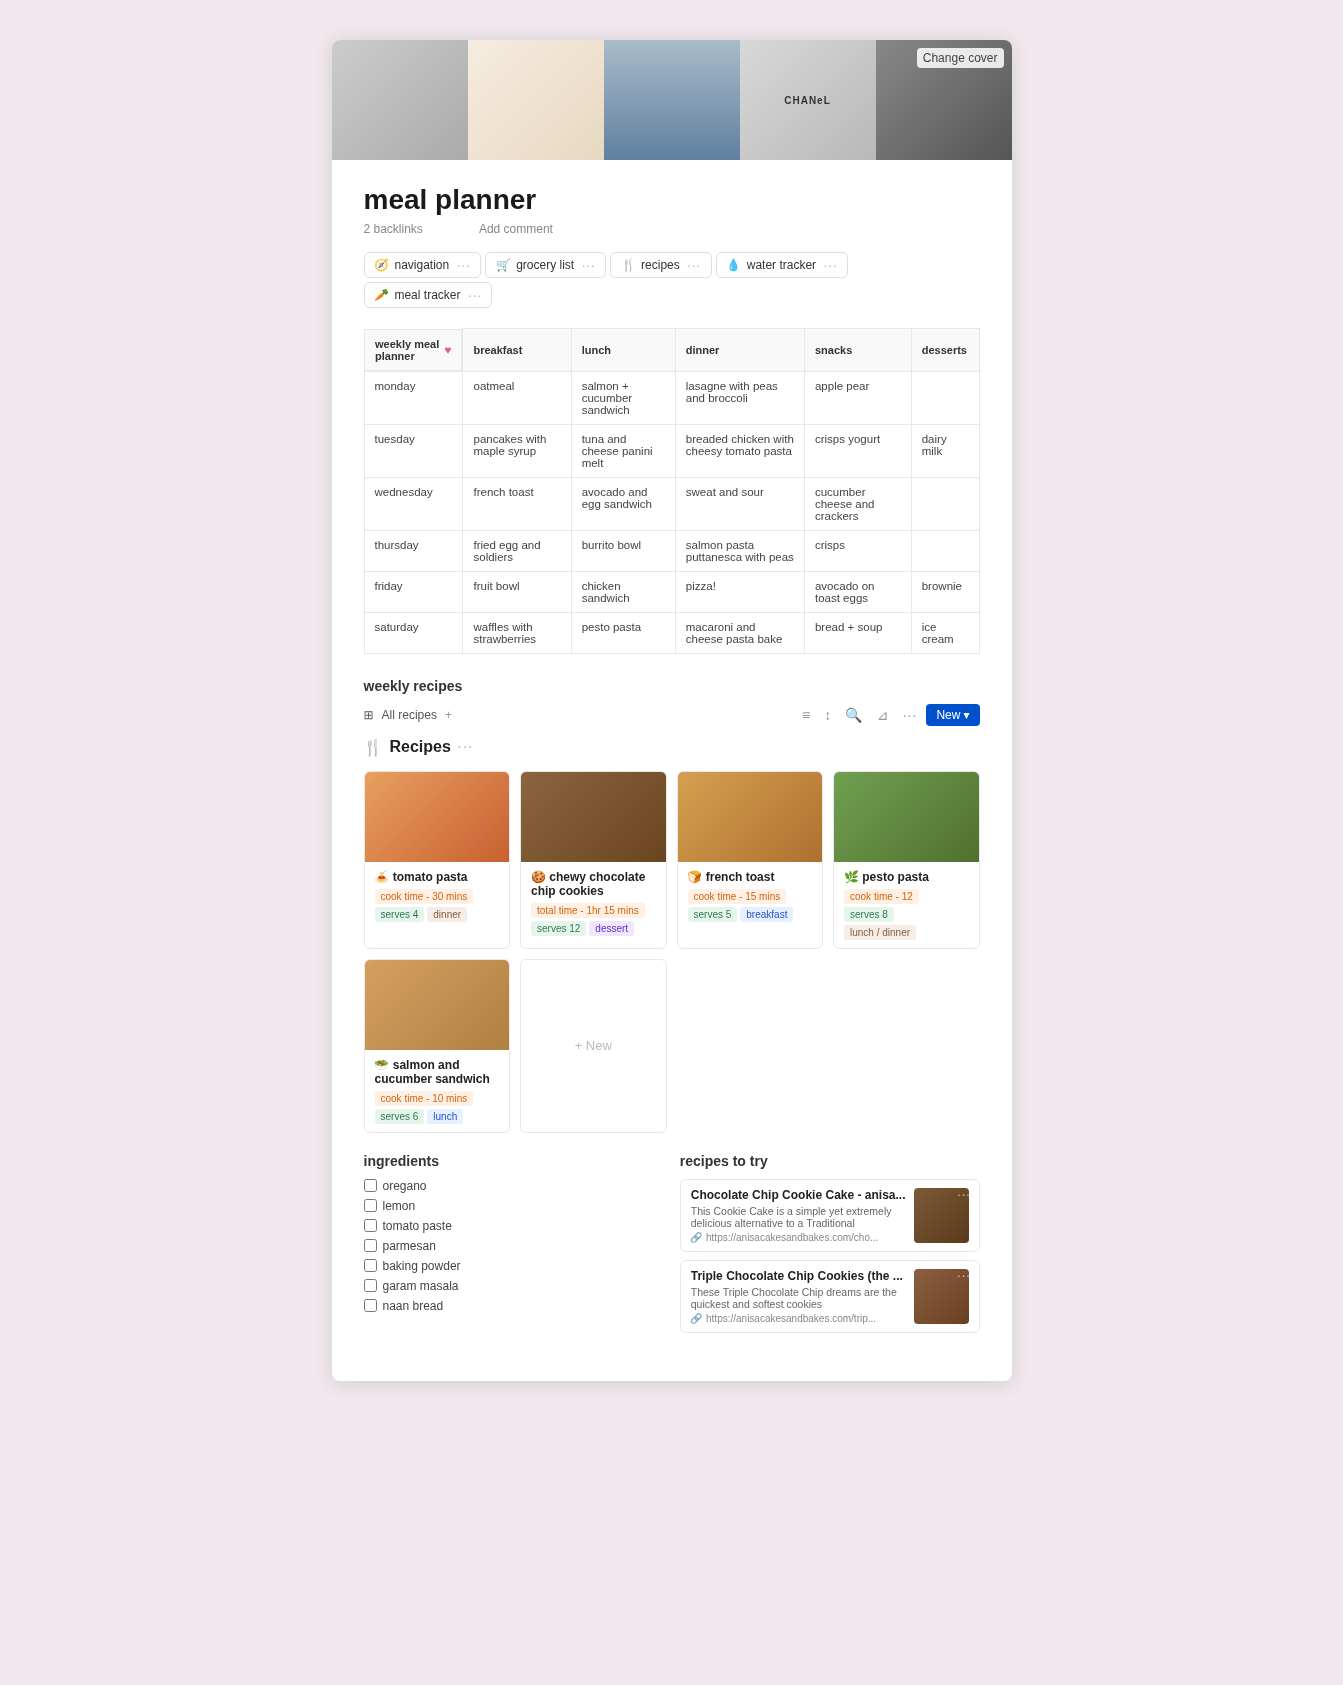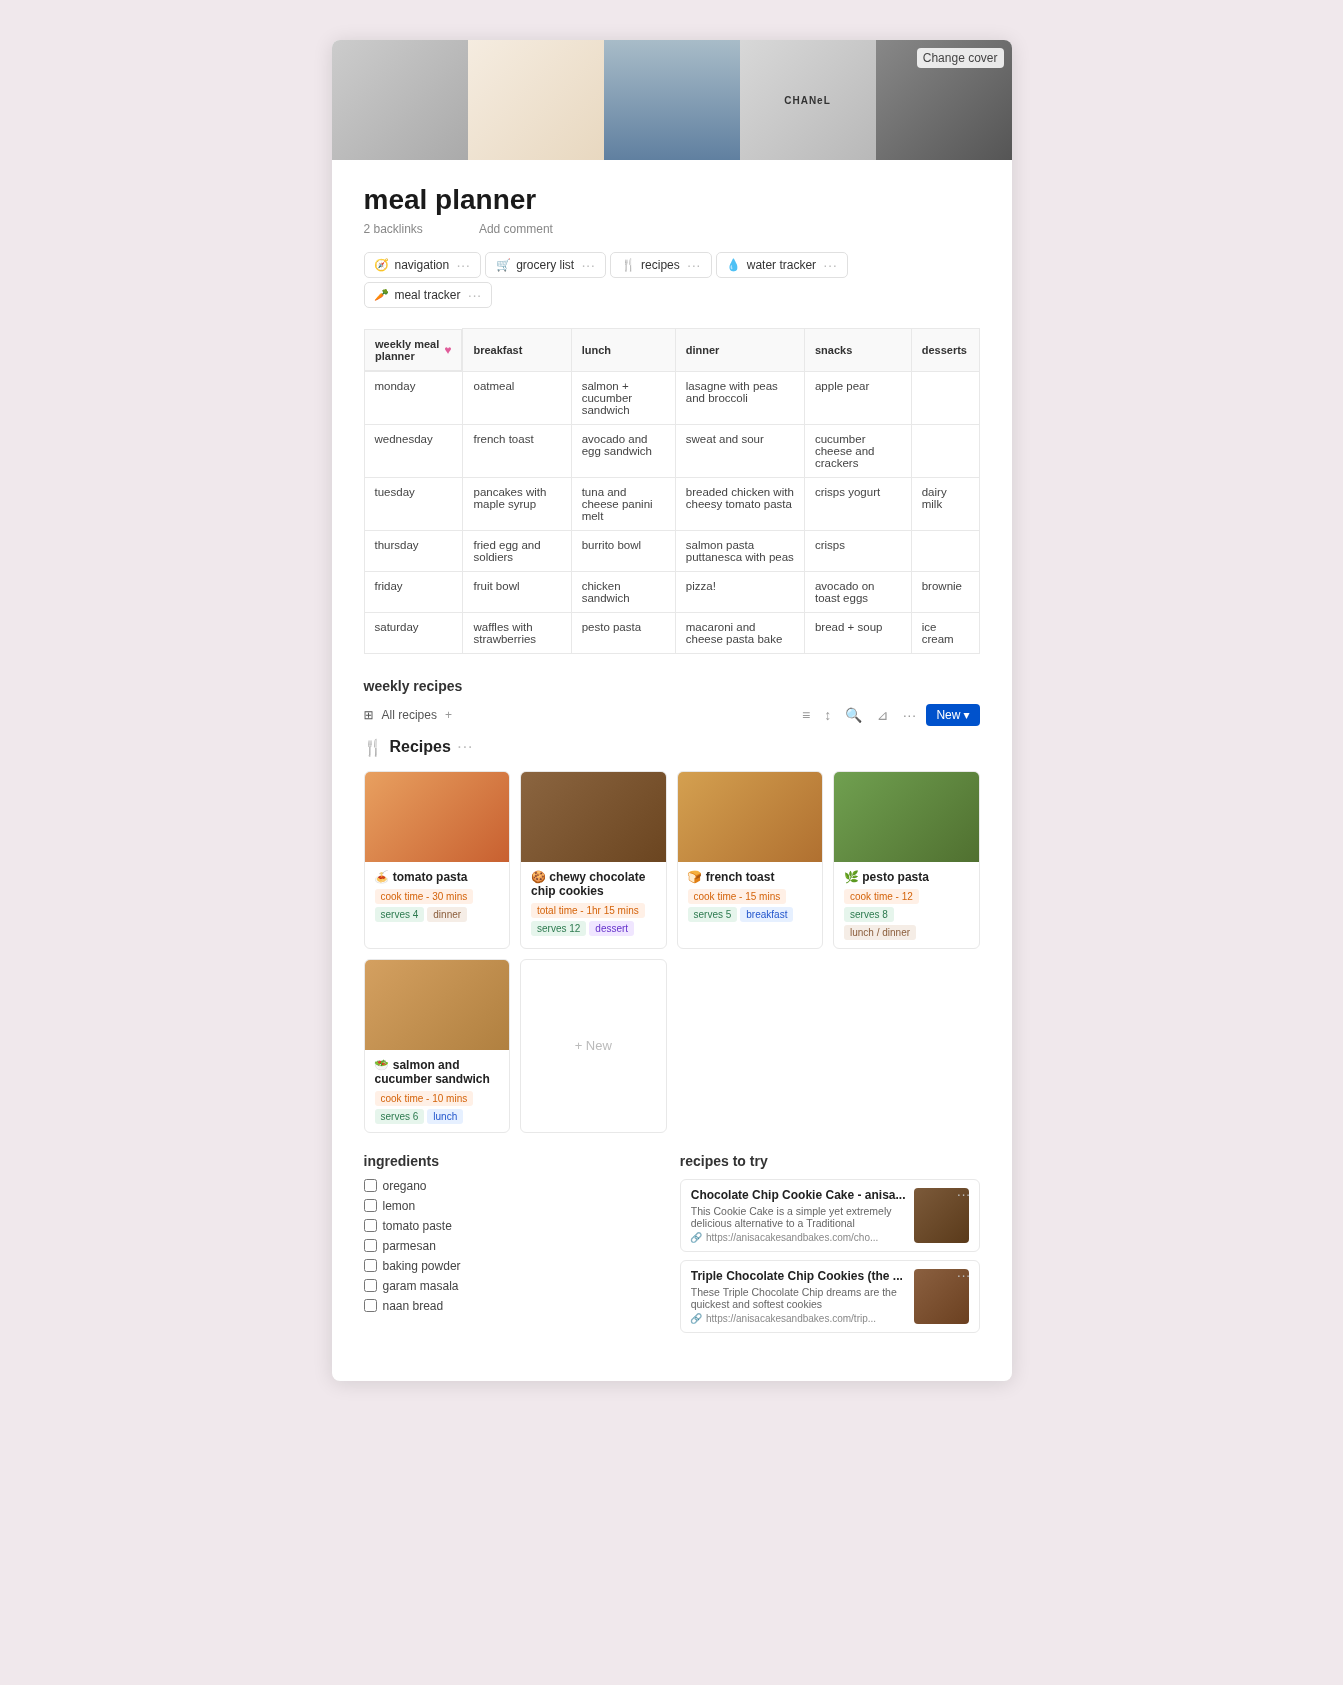--- a/index.html
+++ b/index.html
@@ -402,35 +402,35 @@
       <tr>
             <td style="font-weight: 500;">monday</td>
             <td>oatmeal</td>
             <td>salmon + cucumber sandwich</td>
             <td>lasagne with peas and broccoli</td>
             <td>apple
 pear</td>
             <td></td>
           </tr>
           <tr>
-            <td style="font-weight: 500;">wednesday</td>
-            <td>french toast</td>
-            <td>avocado and egg sandwich</td>
-            <td>sweat and sour</td>
-            <td>cucumber cheese and crackers</td>
-            <td></td>
-          </tr>
-          <tr>
             <td style="font-weight: 500;">tuesday</td>
             <td>pancakes with maple syrup</td>
             <td>tuna and cheese panini melt</td>
             <td>breaded chicken with cheesy tomato pasta</td>
             <td>crisps
 yogurt</td>
             <td>dairy milk</td>
+          </tr>
+          <tr>
+            <td style="font-weight: 500;">wednesday</td>
+            <td>french toast</td>
+            <td>avocado and egg sandwich</td>
+            <td>sweat and sour</td>
+            <td>cucumber cheese and crackers</td>
+            <td></td>
           </tr>
           <tr>
             <td style="font-weight: 500;">thursday</td>
             <td>fried egg and soldiers</td>
             <td>burrito bowl</td>
             <td>salmon pasta puttanesca with peas</td>
             <td>crisps</td>
             <td></td>
           </tr>
           <tr>

